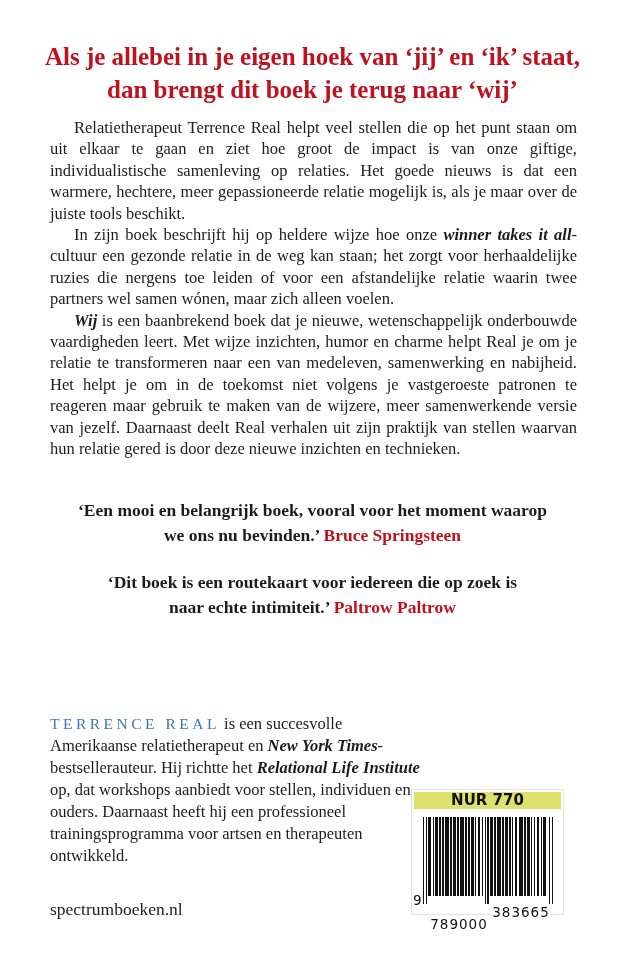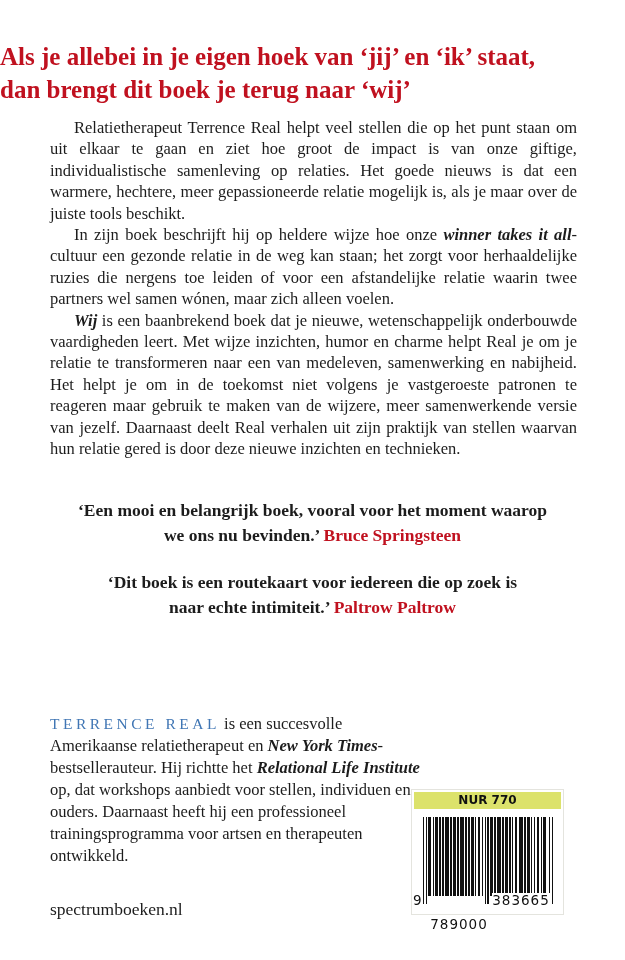--- a/index.html
+++ b/index.html
@@ -13,20 +13,21 @@
   .page{
     position:relative;
     width:625px;height:960px;
     background:#ffffff;
     overflow:hidden;
     font-family:"Liberation Serif", serif;
     color:var(--ink);
   }
   .title{
     position:absolute;top:40px;left:0;right:0;
+    text-align:center;
     color:var(--red);
     font-size:25px;line-height:33px;font-weight:bold;
   }
   .body-text{
     position:absolute;top:117px;left:50px;width:527px;
     font-size:16.5px;line-height:21.4px;
     text-align:justify;
   }
   .para{text-indent:24px;}
   .para.first{text-indent:0;}
@@ -57,35 +58,35 @@
   .barcode-block{
     position:absolute;top:789px;left:411px;width:153px;height:126px;
     background:#ffffff;
     border:1px solid #e4e4de;
   }
   .nur-strip{
     position:absolute;top:2px;left:2px;right:2px;height:17px;
     background:var(--strip);
     text-align:center;
     font-family:"DejaVu Sans", sans-serif;
-    font-weight:bold;font-size:12px;line-height:17px;
+    font-weight:bold;font-size:15px;line-height:17px;
     color:#111;
   }
   .bars{position:absolute;top:27px;left:11px;width:130px;height:88px;}
   .bars svg{display:block;width:130px;height:88px;}
   .bn{
     position:absolute;
     font-family:"DejaVu Sans", sans-serif;
     font-size:13.5px;line-height:14px;color:#111;
     letter-spacing:1px;
     background:#fff;
   }
   .bn.nine{left:-10px;top:76px;}
   .bn.g1{left:7px;top:76px;width:58px;text-align:center;margin-top:24px;}
-  .bn.g2{left:69px;top:76px;width:58px;text-align:center;}
+  .bn.g2{left:69px;top:88px;width:58px;text-align:center;}
   .website{
     position:absolute;top:899px;left:50px;
     font-size:17.5px;color:var(--ink);
   }
 </style>
 </head>
 <body>
 
 <div class="page">
 

